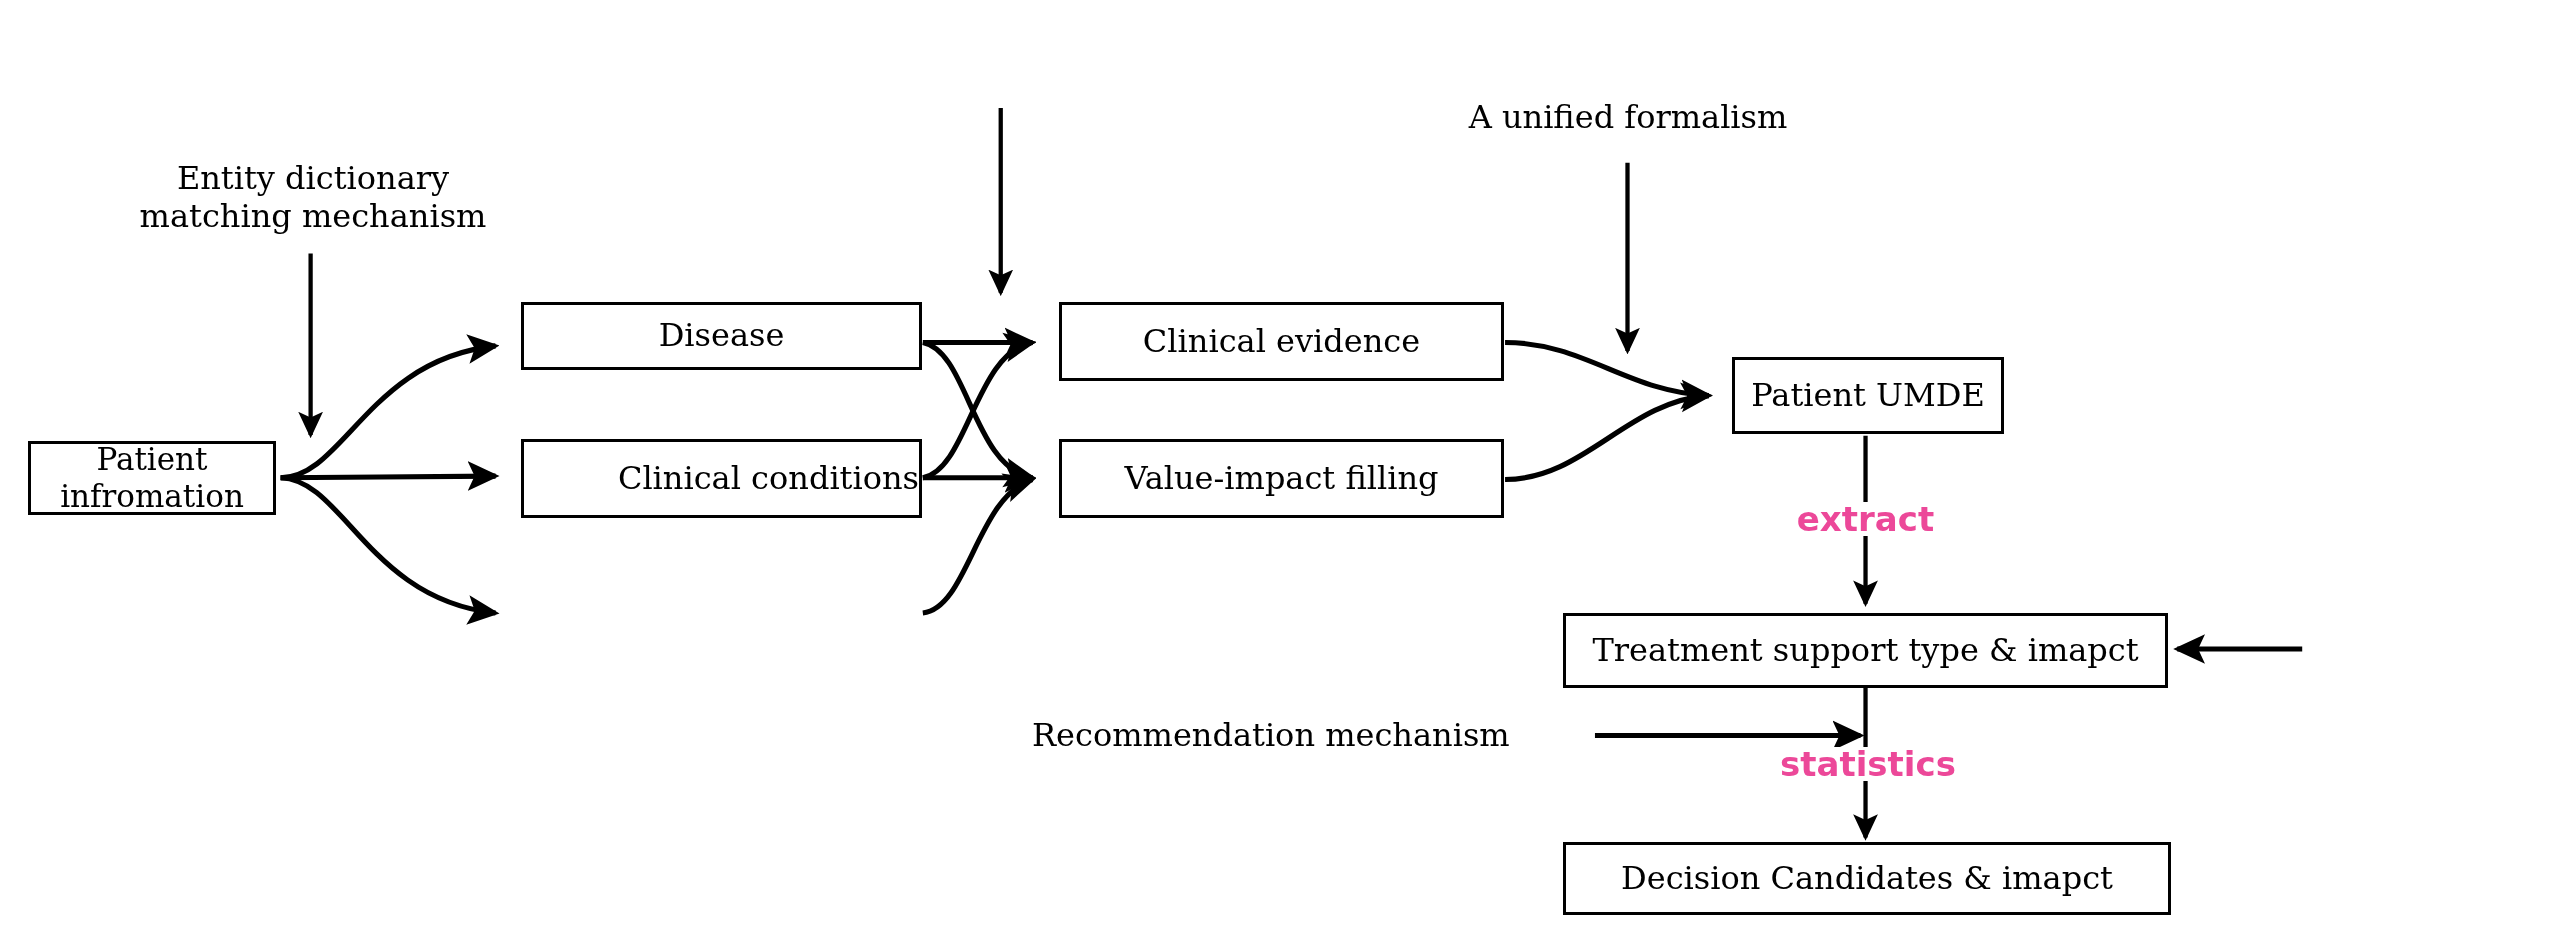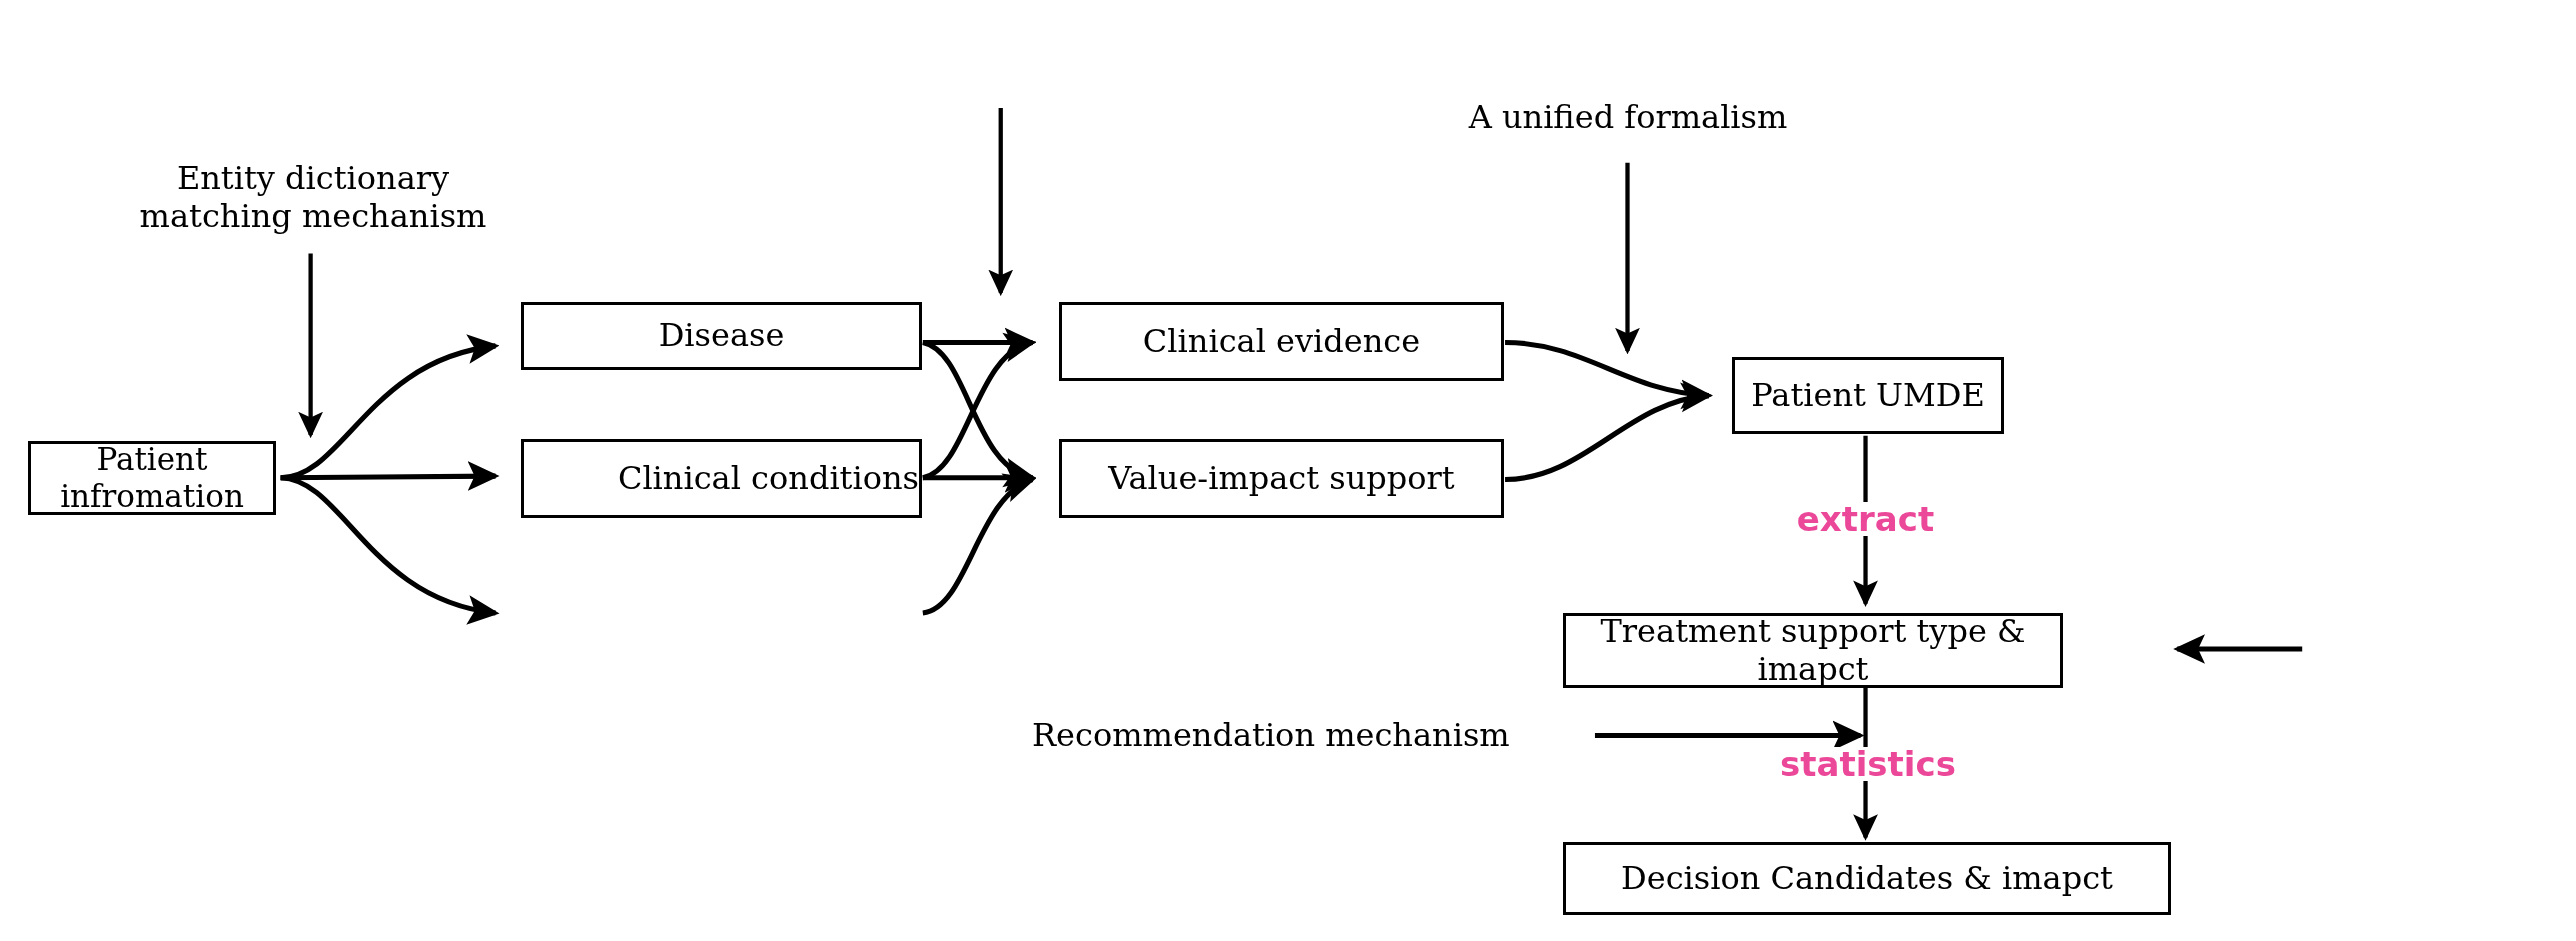--- a/index.html
+++ b/index.html
@@ -154,28 +154,28 @@
   <div class="node-box" style="left:521px; top:439px; width:401px; height:79px; font-size:32px;justify-content:flex-end;">
     <span>Clinical conditions</span>
   </div>
 
 
   <div class="node-box" style="left:1059px; top:302px; width:445px; height:79px; font-size:32px;">
     <span>Clinical evidence</span>
   </div>
 
   <div class="node-box" style="left:1059px; top:439px; width:445px; height:79px; font-size:32px;">
-    <span>Value-impact support</span>
+    <span>Value-impact filling</span>
   </div>
 
   <div class="node-box" style="left:1732px; top:357px; width:272px; height:77px; font-size:32px;">
     <span>Patient UMDE</span>
   </div>
 
-  <div class="node-box" style="left:1563px; top:613px; width:500px; height:75px; font-size:32px;">
+  <div class="node-box" style="left:1563px; top:613px; width:605px; height:75px; font-size:32px;">
     <span>Treatment support type &amp; imapct</span>
   </div>
 
   <div class="node-box" style="left:1563px; top:842px; width:608px; height:73px; font-size:32px;">
     <span>Decision Candidates &amp; imapct</span>
   </div>
 
 
   <div class="free-label" style="left:103px; top:159px; width:420px; font-size:32px;">Entity dictionary
 matching mechanism</div>

